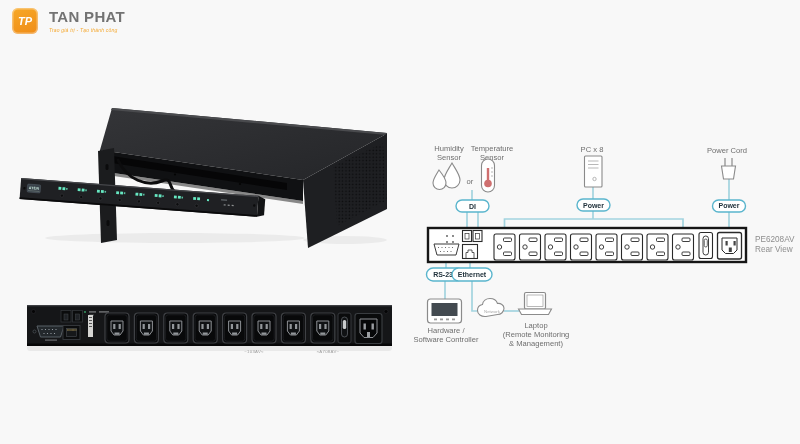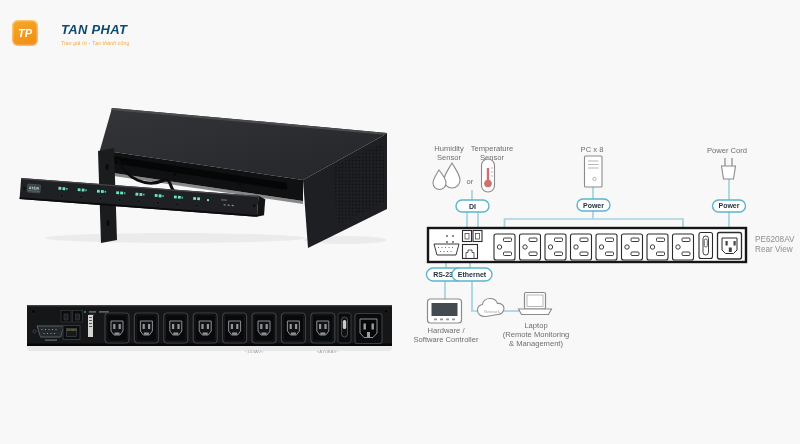--- a/index.html
+++ b/index.html
@@ -1,23 +1,23 @@
 <!DOCTYPE html>
 <html><head>
 <meta charset="utf-8">
 <style>
   html,body{margin:0;padding:0;background:#e9e9e9;}
   .canvas{position:relative;width:800px;height:444px;background:#f8f8f8;overflow:hidden;
           font-family:"Liberation Sans",sans-serif;}
   
-  .logo{position:absolute;left:12px;top:20px;display:flex;align-items:center;gap:23px;}
+  .logo{position:absolute;left:12px;top:8px;display:flex;align-items:flex-start;gap:11px;}
   .logo-mark{width:26px;height:26px;border-radius:6px;background:linear-gradient(160deg,#f7a826,#ef8c18);
              color:#fff;font-weight:bold;font-style:italic;font-size:11px;display:flex;
              align-items:center;justify-content:center;box-shadow:inset 0 0 0 1.5px rgba(255,255,255,.35);}
-  .logo-name{color:#0c4a6e;font-weight:800;font-style:italic;font-size:13px;line-height:18px;letter-spacing:.3px;}
+  .logo-name{color:#737373;font-weight:800;font-size:15px;line-height:18px;letter-spacing:.3px;}
   .logo-tagline{color:#f5a82f;font-size:5px;font-style:italic;letter-spacing:.2px;margin-top:1px;}
   
   svg{position:absolute;display:block;}
   .photo-front{left:15px;top:88px;}
   .photo-rear{left:12px;top:292px;}
   .diagram{left:0;top:0;}
   text{font-family:"Liberation Sans",sans-serif;}
   .d-lbl{font-size:7.6px;fill:#6e6e6e;text-anchor:middle;}
   .d-pill-t{font-size:7px;font-weight:bold;fill:#22333d;text-anchor:middle;}
   .d-dev{font-size:8.2px;fill:#8e8e8e;}

